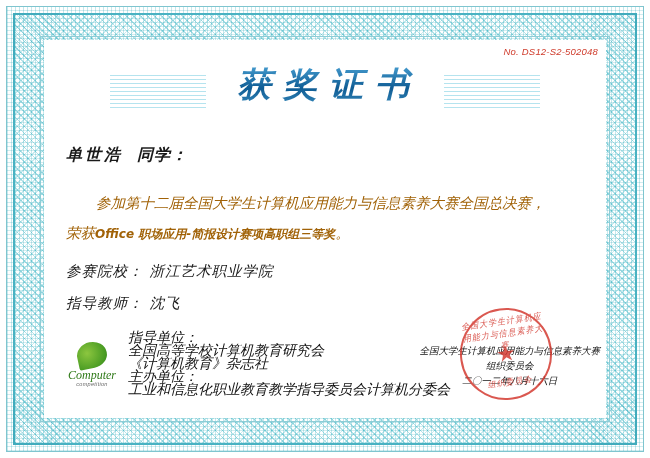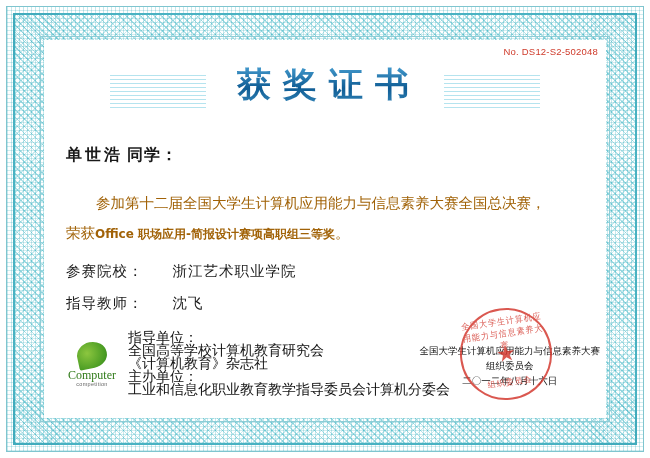--- a/index.html
+++ b/index.html
@@ -89,20 +89,21 @@
   .corner.tr { right: 13px; top: 13px; border-left: none; border-bottom: none; }
   .corner.bl { left: 13px; bottom: 13px; border-right: none; border-top: none; }
   .corner.br { right: 13px; bottom: 13px; border-left: none; border-top: none; }
 
   
   .content {
     position: absolute;
     left: 44px; top: 40px;
     right: 44px; bottom: 40px;
     box-sizing: border-box;
+    font-style: italic;
   }
   .cert-no {
     position: absolute;
     right: 8px;
     top: 6px;
     font-size: 9.5px;
     color: #cf3a2a;
     font-family: "Liberation Sans", sans-serif;
     letter-spacing: 0.2px;
   }
@@ -147,21 +148,21 @@
   .recipient {
     position: absolute;
     left: 22px;
     top: 105px;
     font-size: 16px;
     color: #1a1a1a;
     font-weight: bold;
     letter-spacing: 1px;
   }
   .recipient .name { letter-spacing: 3px; }
-  .recipient .suffix { margin-left: 4px; font-weight: bold; }
+  .recipient .suffix { margin-left: 14px; font-weight: bold; }
 
   .para {
     position: absolute;
     left: 22px;
     right: 10px;
     font-size: 14.5px;
     color: #a16207;
     line-height: 26px;
   }
   .para-1 { top: 150px; text-indent: 30px; }
@@ -170,21 +171,21 @@
     font-weight: bold;
     font-size: 12px;
   }
   .field {
     position: absolute;
     left: 22px;
     font-size: 14.5px;
     color: #1a1a1a;
   }
   .field .label { letter-spacing: 1px; }
-  .field .value { margin-left: 29px; letter-spacing: 1px; }
+  .field .value { margin-left: 6px; letter-spacing: 1px; }
   .field-school { top: 222px; }
   .field-teacher { top: 254px; }
 
   
   .footer-left-logo {
     position: absolute;
     left: 20px;
     bottom: 26px;
     width: 56px;
     height: 50px;

